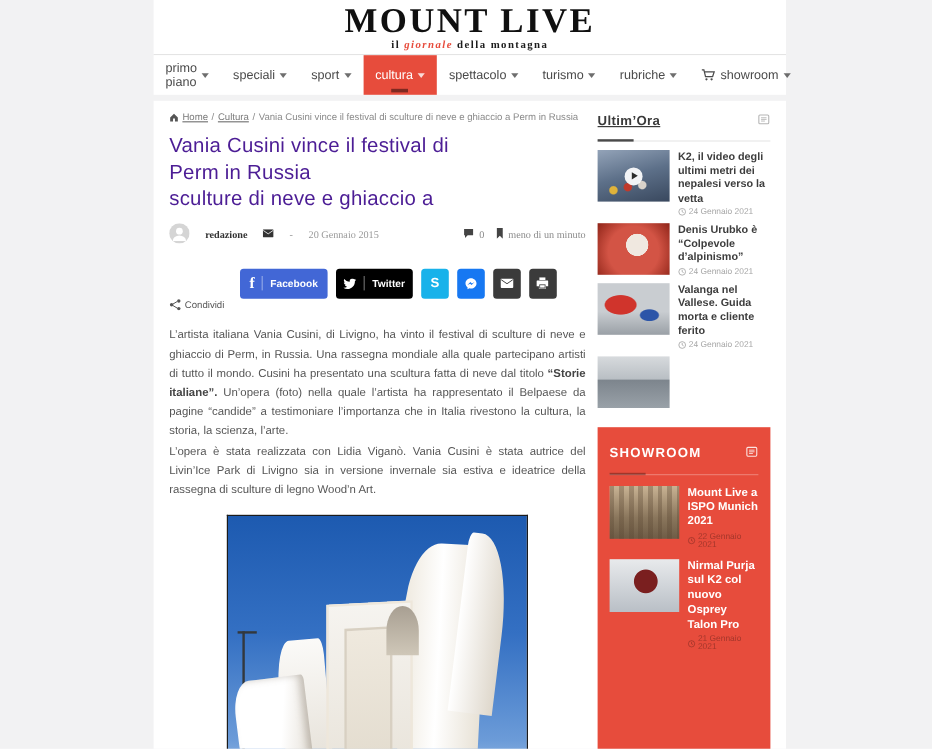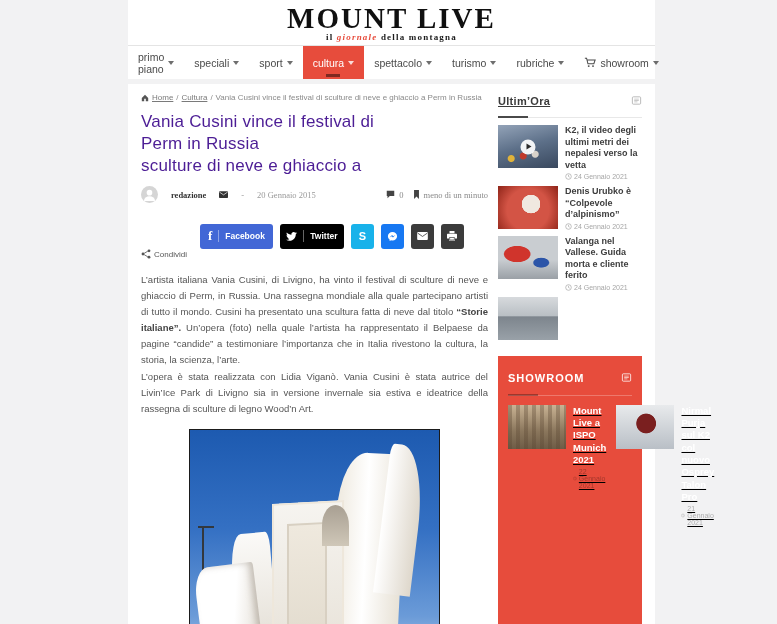--- a/index.html
+++ b/index.html
@@ -137,21 +137,21 @@
   .t-purja { background:
       radial-gradient(circle at 52% 42%, #7a1f1f 0 24%, transparent 26%),
       linear-gradient(180deg,#e8eaec,#b9bfc6); }
 
   
   .showroom { margin-top:16px; background:#e74c3c; padding:11px 10px; min-height:276px; }
   .sr-title { font-size:11px; font-weight:bold; color:#fff; letter-spacing:1px; }
   .sr-icon { color:rgba(255,255,255,.85); cursor:pointer; }
   .sr-rule { margin-top:7px; height:2px; position:relative; border-bottom:1px solid rgba(255,255,255,.25); }
   .sr-rule .dark { position:absolute; left:0; top:0; width:30px; height:2px; background:rgba(0,0,0,.3); }
-  .sr-list { margin-top:9px; display:flex; flex-direction:row; gap:8px;text-decoration:underline; }
+  .sr-list { margin-top:9px; display:flex; flex-direction:column; gap:8px; }
   .sr-item { display:flex; gap:7px; cursor:pointer; }
   .sr-thumb { width:58px; height:44px; flex:none; position:relative; overflow:hidden; }
   .sr-title-txt { font-size:9.5px; font-weight:bold; color:#fff; line-height:1.3; }
   .sr-date { margin-top:2px; font-size:7px; color:rgba(0,0,0,.30); display:flex; align-items:center; gap:2px; }
 </style>
 </head>
 <body>
 
 <div class="page">
 

